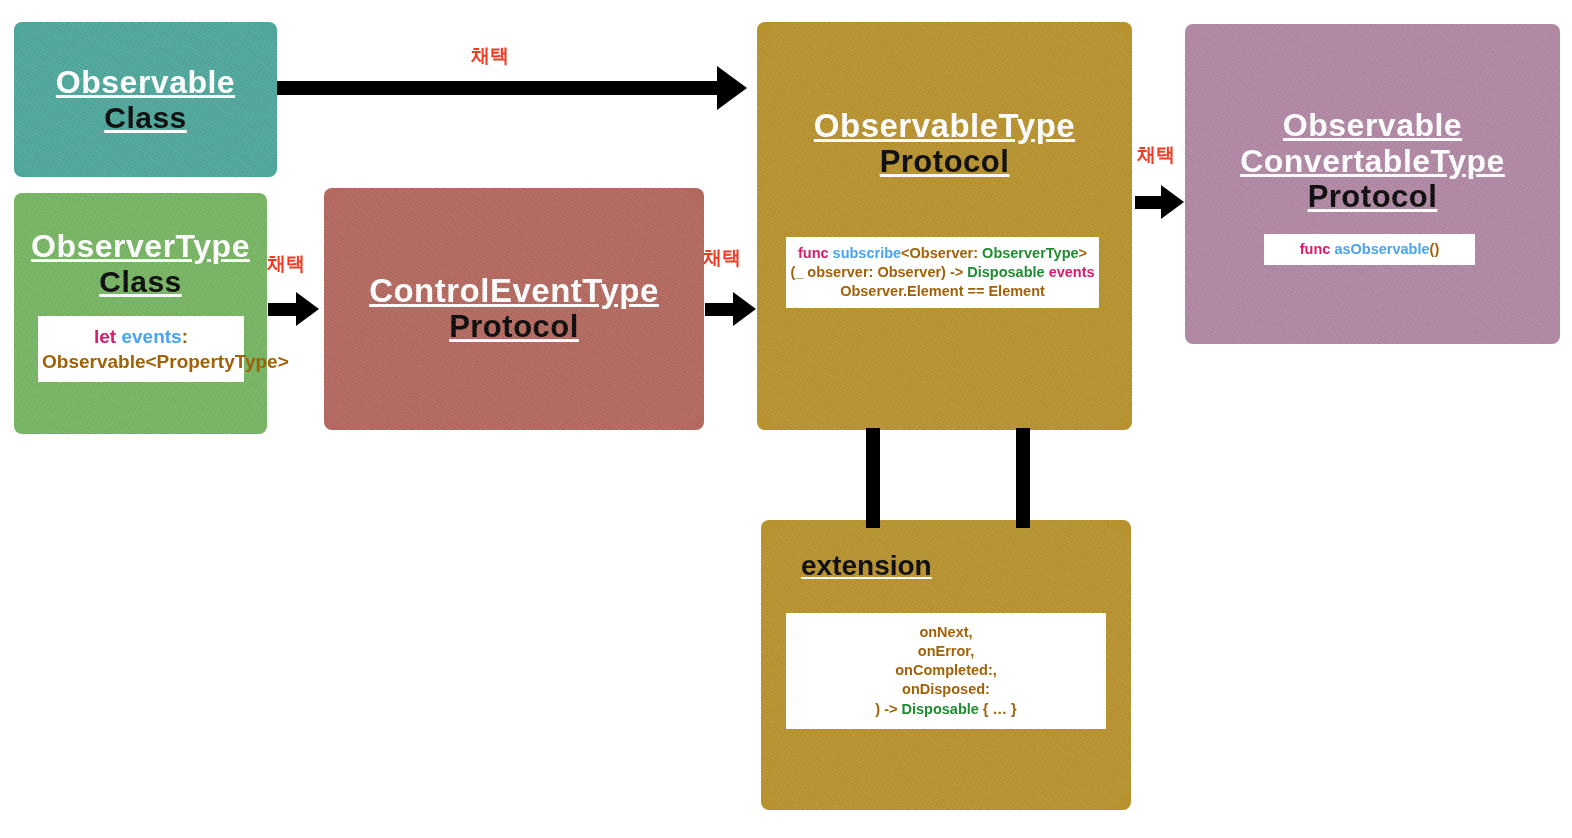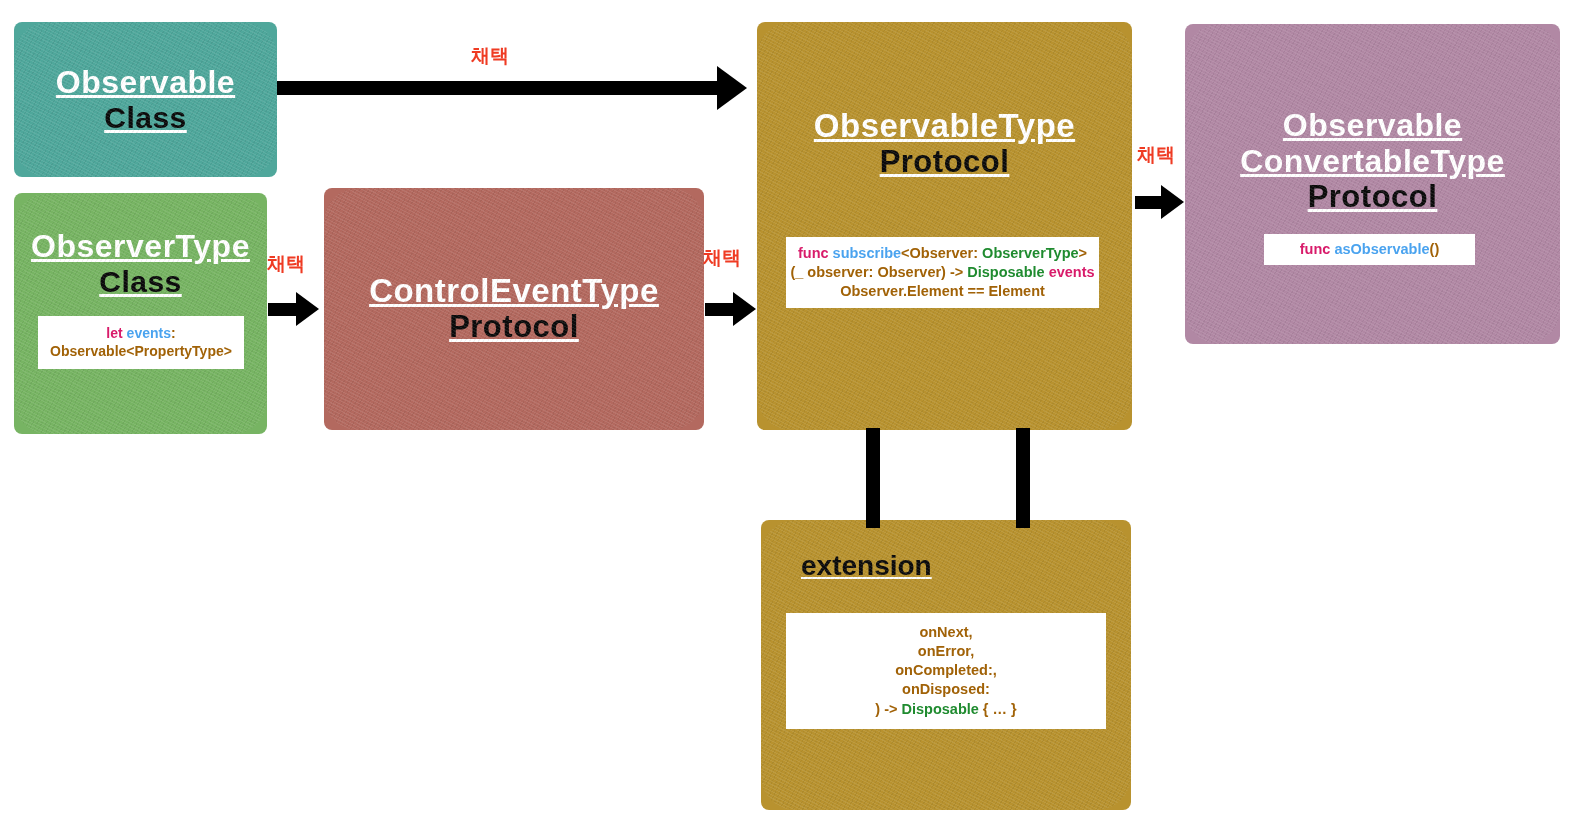--- a/index.html
+++ b/index.html
@@ -143,21 +143,21 @@
     </div>
   </div>
 
   <div class="node" style="left:14px; top:193px; width:253px; height:241px; background:#77b463;
               padding-top:36px;">
     <div class="title-wrap">
       <span class="t-white" style="font-size:32px;">ObserverType</span>
       <span class="t-black" style="font-size:30px;">Class</span>
     </div>
   </div>
-  <div class="code" style="left:38px; top:316px; width:206px; padding:8px 4px; font-size:14px;">
+  <div class="code" style="left:38px; top:316px; width:206px; padding:8px 4px; font-size:19px;">
     <div>
       <span class="kw">let </span><span class="fn">events</span><span class="pl">:</span>
     </div>
     <div>
       <span class="pl">Observable&lt;PropertyType&gt;</span>
     </div>
   </div>
 
   <div class="node" style="left:324px; top:188px; width:380px; height:242px; background:#b3695f;
               justify-content:center;">

